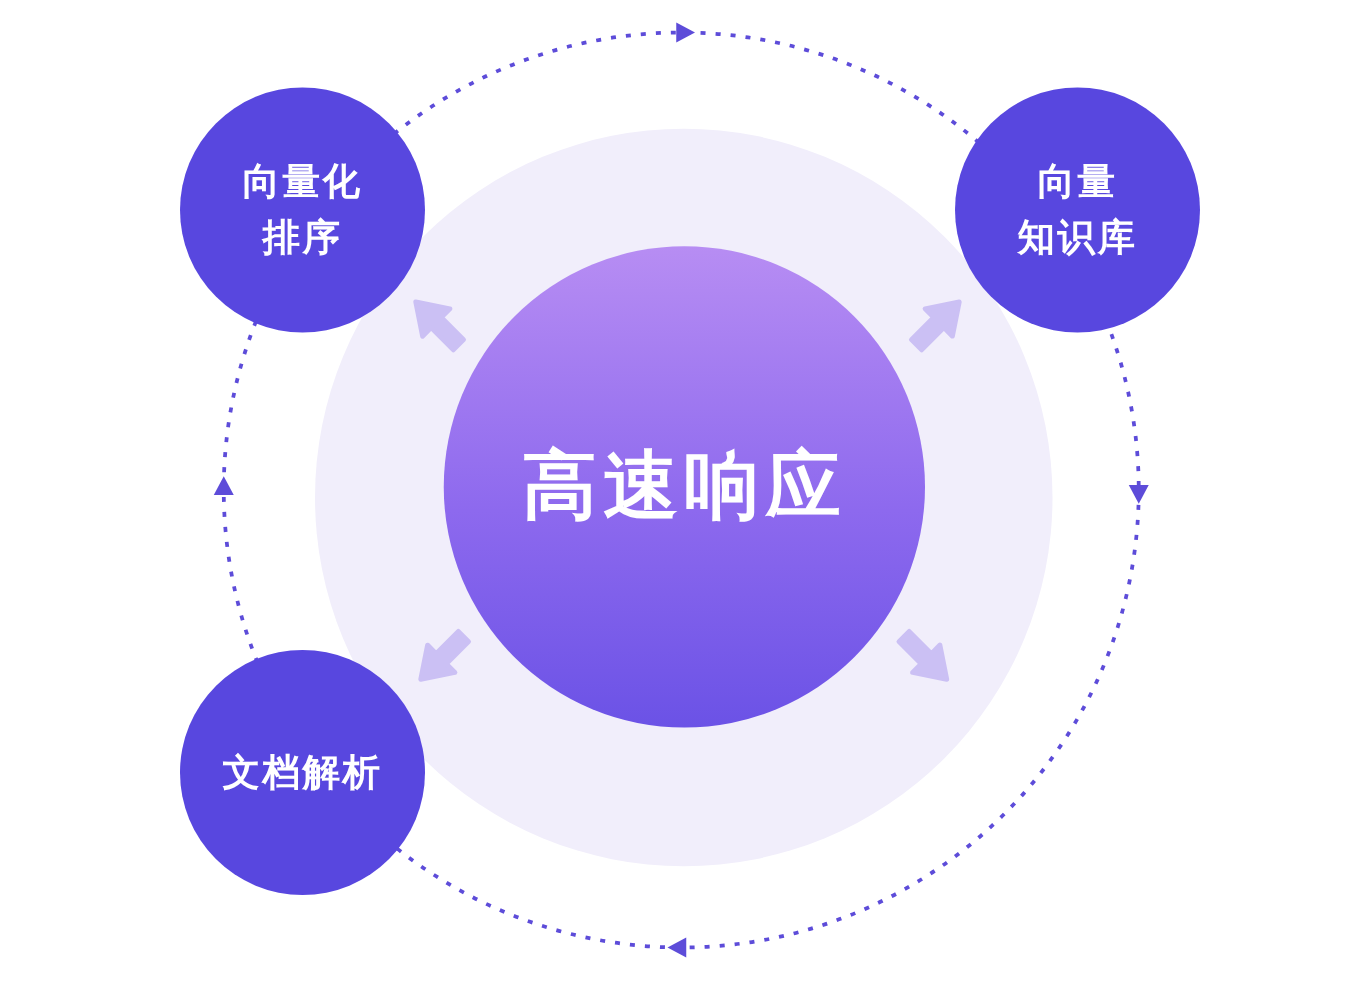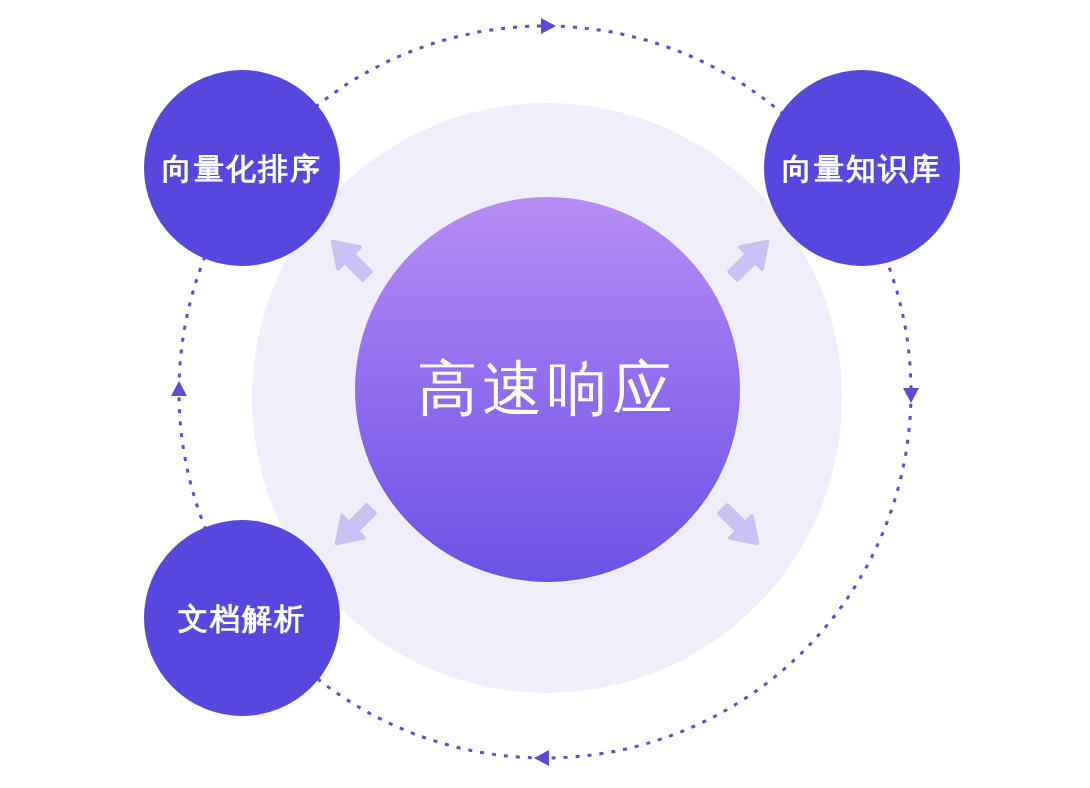--- a/index.html
+++ b/index.html
@@ -49,33 +49,33 @@
     height: 385px;
     border-radius: 50%;
     background: linear-gradient(180deg, #b78df3 0%, #8d69ee 55%, #6b52e6 100%);
     display: flex;
     align-items: center;
     justify-content: center;
   }
   .center-label {
     color: #ffffff;
     font-size: 60px;
-    font-weight: 400;
+    font-weight: 700;
     letter-spacing: 5px;
     white-space: nowrap;
   }
   .node {
     position: absolute;
     width: 196px;
     height: 196px;
     border-radius: 50%;
     background: #5847df;
     color: #ffffff;
     display: flex;
-    flex-direction: row;
+    flex-direction: column;
     align-items: center;
     justify-content: center;
     text-align: right;
     font-size: 30px;
     font-weight: 600;
     line-height: 1.5;
     letter-spacing: 2px;
   }
   .node-tl { left: 144px; top: 70px; }
   .node-tr { left: 764px; top: 70px; }

